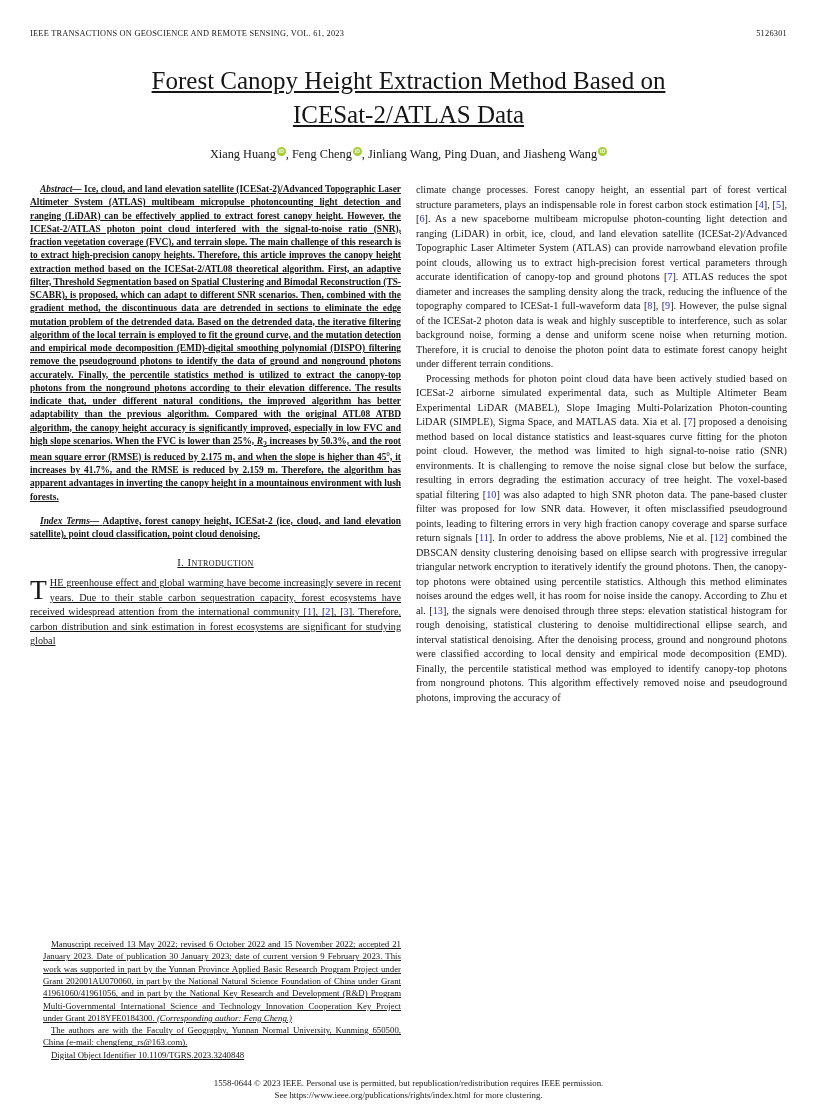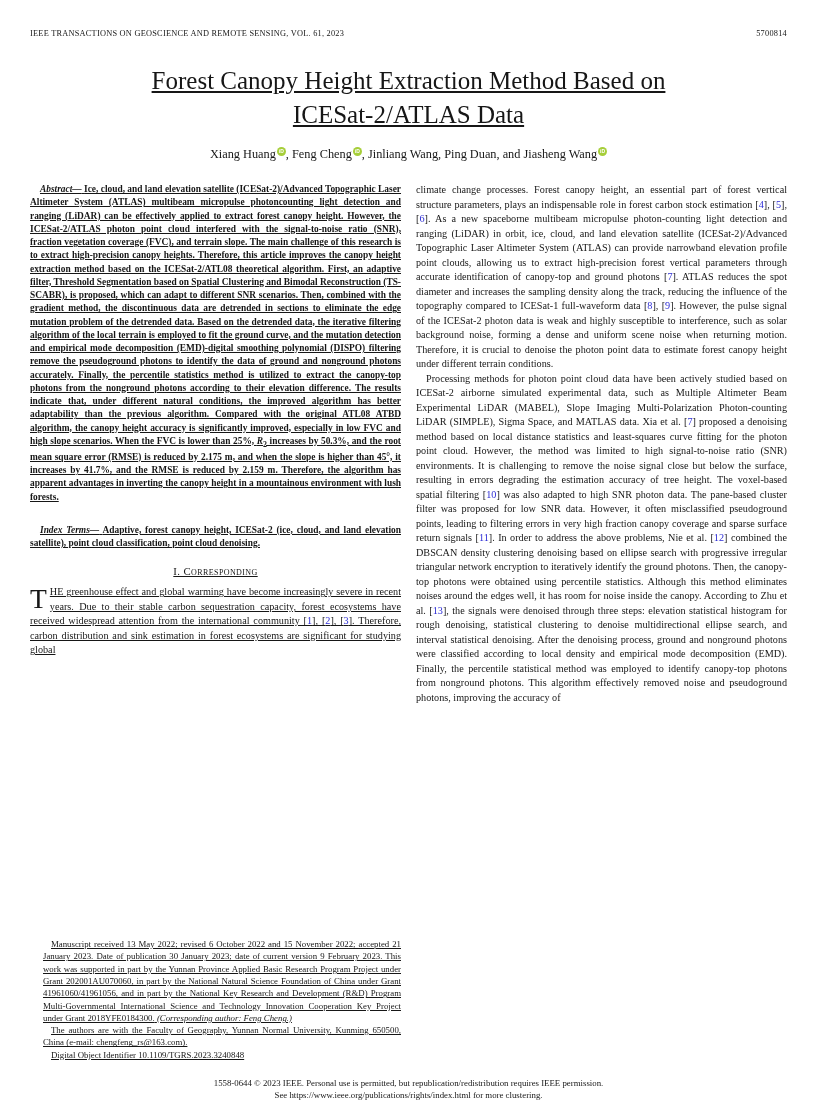--- a/index.html
+++ b/index.html
@@ -44,21 +44,21 @@
     height:878px; overflow:hidden;
   }
   .col { flex:1 1 0; min-width:0; }
   .col-left { display:flex; flex-direction:column; height:100%;text-decoration:underline; }
   p { margin:0; }
   .abstract, .index-terms {
     font-weight:bold;
     font-size:9.4px; line-height:13.25px;
     text-align:justify; text-indent:10px;
   }
-  .index-terms { margin-top:20px; }
+  .index-terms { margin-top:11px; }
   .lead { font-style:italic; }
   .section-heading {
     text-align:center;
     font-variant:small-caps;
     font-weight:400;
     font-size:10.8px;
     letter-spacing:0.4px;
     margin:15px 0 8px 0;
   }
   .body-text {
@@ -85,42 +85,42 @@
     font-size:8.8px; line-height:12.6px;
   }
 </style>
 </head>
 <body>
 
 <div class="page">
 
   <div class="header">
     <span>IEEE TRANSACTIONS ON GEOSCIENCE AND REMOTE SENSING, VOL. 61, 2023</span>
-    <span>5700814</span>
+    <span>5126301</span>
   </div>
 
   <h1 class="title"><span>Forest Canopy Height Extraction Method Based on</span><br>
     <span>ICESat-2/ATLAS Data</span></h1>
 
   <div class="authors"><span>Xiang Huang</span><span class="orcid">iD</span><span>, Feng Cheng</span><span class="orcid">iD</span><span>, Jinliang Wang, Ping Duan, and Jiasheng Wang</span><span class="orcid">iD</span></div>
 
   <div class="columns">
 
     <div class="col col-left">
       <p class="abstract">
         <span class="lead">Abstract—</span>
         <span>Ice, cloud, and land elevation satellite (ICESat-2)/Advanced Topographic Laser Altimeter System (ATLAS) multibeam micropulse photoncounting light detection and ranging (LiDAR) can be effectively applied to extract forest canopy height. However, the ICESat-2/ATLAS photon point cloud interfered with the signal-to-noise ratio (SNR), fraction vegetation coverage (FVC), and terrain slope. The main challenge of this research is to extract high-precision canopy heights. Therefore, this article improves the canopy height extraction method based on the ICESat-2/ATL08 theoretical algorithm. First, an adaptive filter, Threshold Segmentation based on Spatial Clustering and Bimodal Reconstruction (TS-SCABR), is proposed, which can adapt to different SNR scenarios. Then, combined with the gradient method, the discontinuous data are detrended in sections to eliminate the edge mutation problem of the detrended data. Based on the detrended data, the iterative filtering algorithm of the local terrain is employed to fit the ground curve, and the mutation detection and empirical mode decomposition (EMD)-digital smoothing polynomial (DISPO) filtering remove the pseudoground photons to identify the data of ground and nonground photons accurately. Finally, the percentile statistics method is utilized to extract the canopy-top photons from the nonground photons according to their elevation difference. The results indicate that, under different natural conditions, the improved algorithm has better adaptability than the previous algorithm. Compared with the original ATL08 ATBD algorithm, the canopy height accuracy is significantly improved, especially in low FVC and high slope scenarios. When the FVC is lower than 25%, <i>R</i><sub>2</sub> increases by 50.3%, and the root mean square error (RMSE) is reduced by 2.175 m, and when the slope is higher than 45°, it increases by 41.7%, and the RMSE is reduced by 2.159 m. Therefore, the algorithm has apparent advantages in inverting the canopy height in a mountainous environment with lush forests.</span>
       </p>
 
       <p class="index-terms">
         <span class="lead">Index Terms—</span>
         <span>Adaptive, forest canopy height, ICESat-2 (ice, cloud, and land elevation satellite), point cloud classification, point cloud denoising.</span>
       </p>
 
-      <h2 class="section-heading">I. Corresponding</h2>
+      <h2 class="section-heading">I. Introduction</h2>
 
       <p class="body-text"><span class="dropcap">T</span><span>HE greenhouse effect and global warming have become increasingly severe in recent years. Due to their stable carbon sequestration capacity, forest ecosystems have received widespread attention from the international community [<span class="cite">1</span>], [<span class="cite">2</span>], [<span class="cite">3</span>]. Therefore, carbon distribution and sink estimation in forest ecosystems are significant for studying global</span></p>
 
       <div class="footnote">
         <p>
           <span>Manuscript received 13 May 2022; revised 6 October 2022 and 15 November 2022; accepted 21 January 2023. Date of publication 30 January 2023; date of current version 9 February 2023. This work was supported in part by the Yunnan Province Applied Basic Research Program Project under Grant 202001AU070060, in part by the National Natural Science Foundation of China under Grant 41961060/41961056, and in part by the National Key Research and Development (R&amp;D) Program Multi-Governmental International Science and Technology Innovation Cooperation Key Project under Grant 2018YFE0184300.</span>
           <i>(Corresponding author: Feng Cheng.)</i>
         </p>
         <p>The authors are with the Faculty of Geography, Yunnan Normal University, Kunming 650500, China (e-mail: chengfeng_rs@163.com).</p>
         <p>Digital Object Identifier 10.1109/TGRS.2023.3240848</p>

